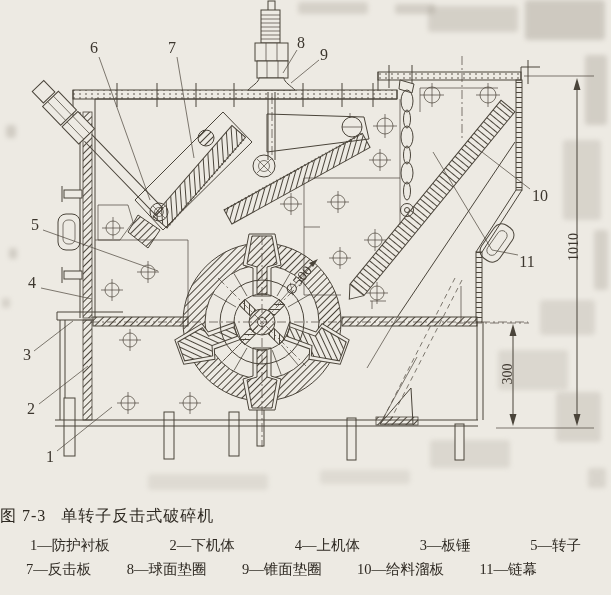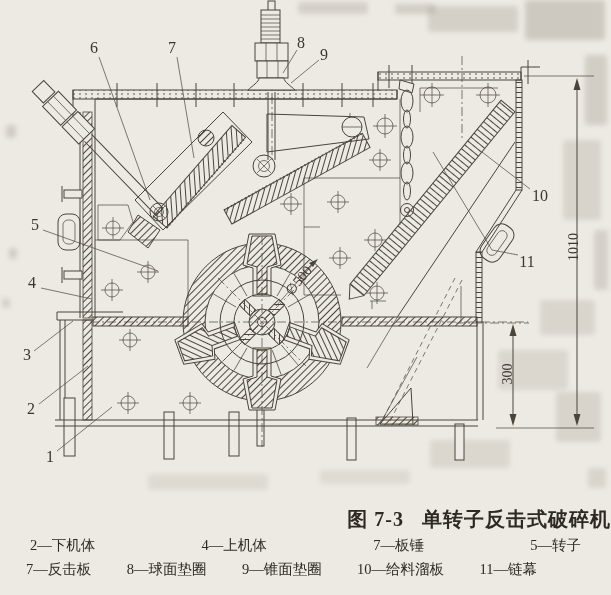--- a/index.html
+++ b/index.html
@@ -8,21 +8,21 @@
   .bt{position:absolute;background:#9d968a;filter:blur(2.5px);border-radius:3px;pointer-events:none;}
   svg{position:absolute;top:0;left:0;}
   svg .ln{stroke:#4a443a;fill:none;stroke-width:1;}
   svg .tn{stroke:#4a443a;fill:none;stroke-width:.7;}
   svg .dd{stroke:#4a443a;fill:none;stroke-width:.7;stroke-dasharray:9 3 2 3;}
   svg .pw{fill:#edeae3;stroke:#4a443a;stroke-width:1;}
   svg .hp{fill:url(#ph);stroke:#4a443a;stroke-width:1;}
   svg text{fill:#3c362e;font-family:"Liberation Serif","DejaVu Serif",serif;font-size:16px;}
   svg text.dim{font-size:14px;}
   .caption{position:absolute;left:0;width:611px;color:#2e2922;}
-  .cap-title{top:506px;text-align:right;font-weight:bold;font-size:20px;letter-spacing:1px;}
+  .cap-title{top:506px;text-align:left;font-weight:normal;font-size:16px;letter-spacing:1px;}
   .cap-line{font-size:14.5px;display:flex;justify-content:space-between;}
   .cap-l1{top:536px;padding:0 30px;width:551px;}
   .cap-l2{top:560px;padding:0 66px 0 26px;width:511px;}
 </style>
 </head>
 <body>
 
 <div class="page">
 
   <div>
@@ -379,23 +379,24 @@
       <polygon fill="#4a443a" points="513,426 509.5,414 516.5,414"></polygon>
       <text class="dim" x="508" y="378" text-anchor="middle" transform="rotate(-90 508 374)">300</text>
     </g>
   </svg>
 
   <div class="caption cap-title">
     <span>图 7-3</span>&nbsp;&nbsp;
     <span>单转子反击式破碎机</span>
   </div>
   <div class="caption cap-line cap-l1">
+    <span>1—防护衬板</span>
     <span>2—下机体</span>
     <span>4—上机体</span>
-    <span>7—板锤</span>
+    <span>3—板锤</span>
     <span>5—转子</span>
   </div>
   <div class="caption cap-line cap-l2">
     <span>7—反击板</span>
     <span>8—球面垫圈</span>
     <span>9—锥面垫圈</span>
     <span>10—给料溜板</span>
     <span>11—链幕</span>
   </div>
 </div>

